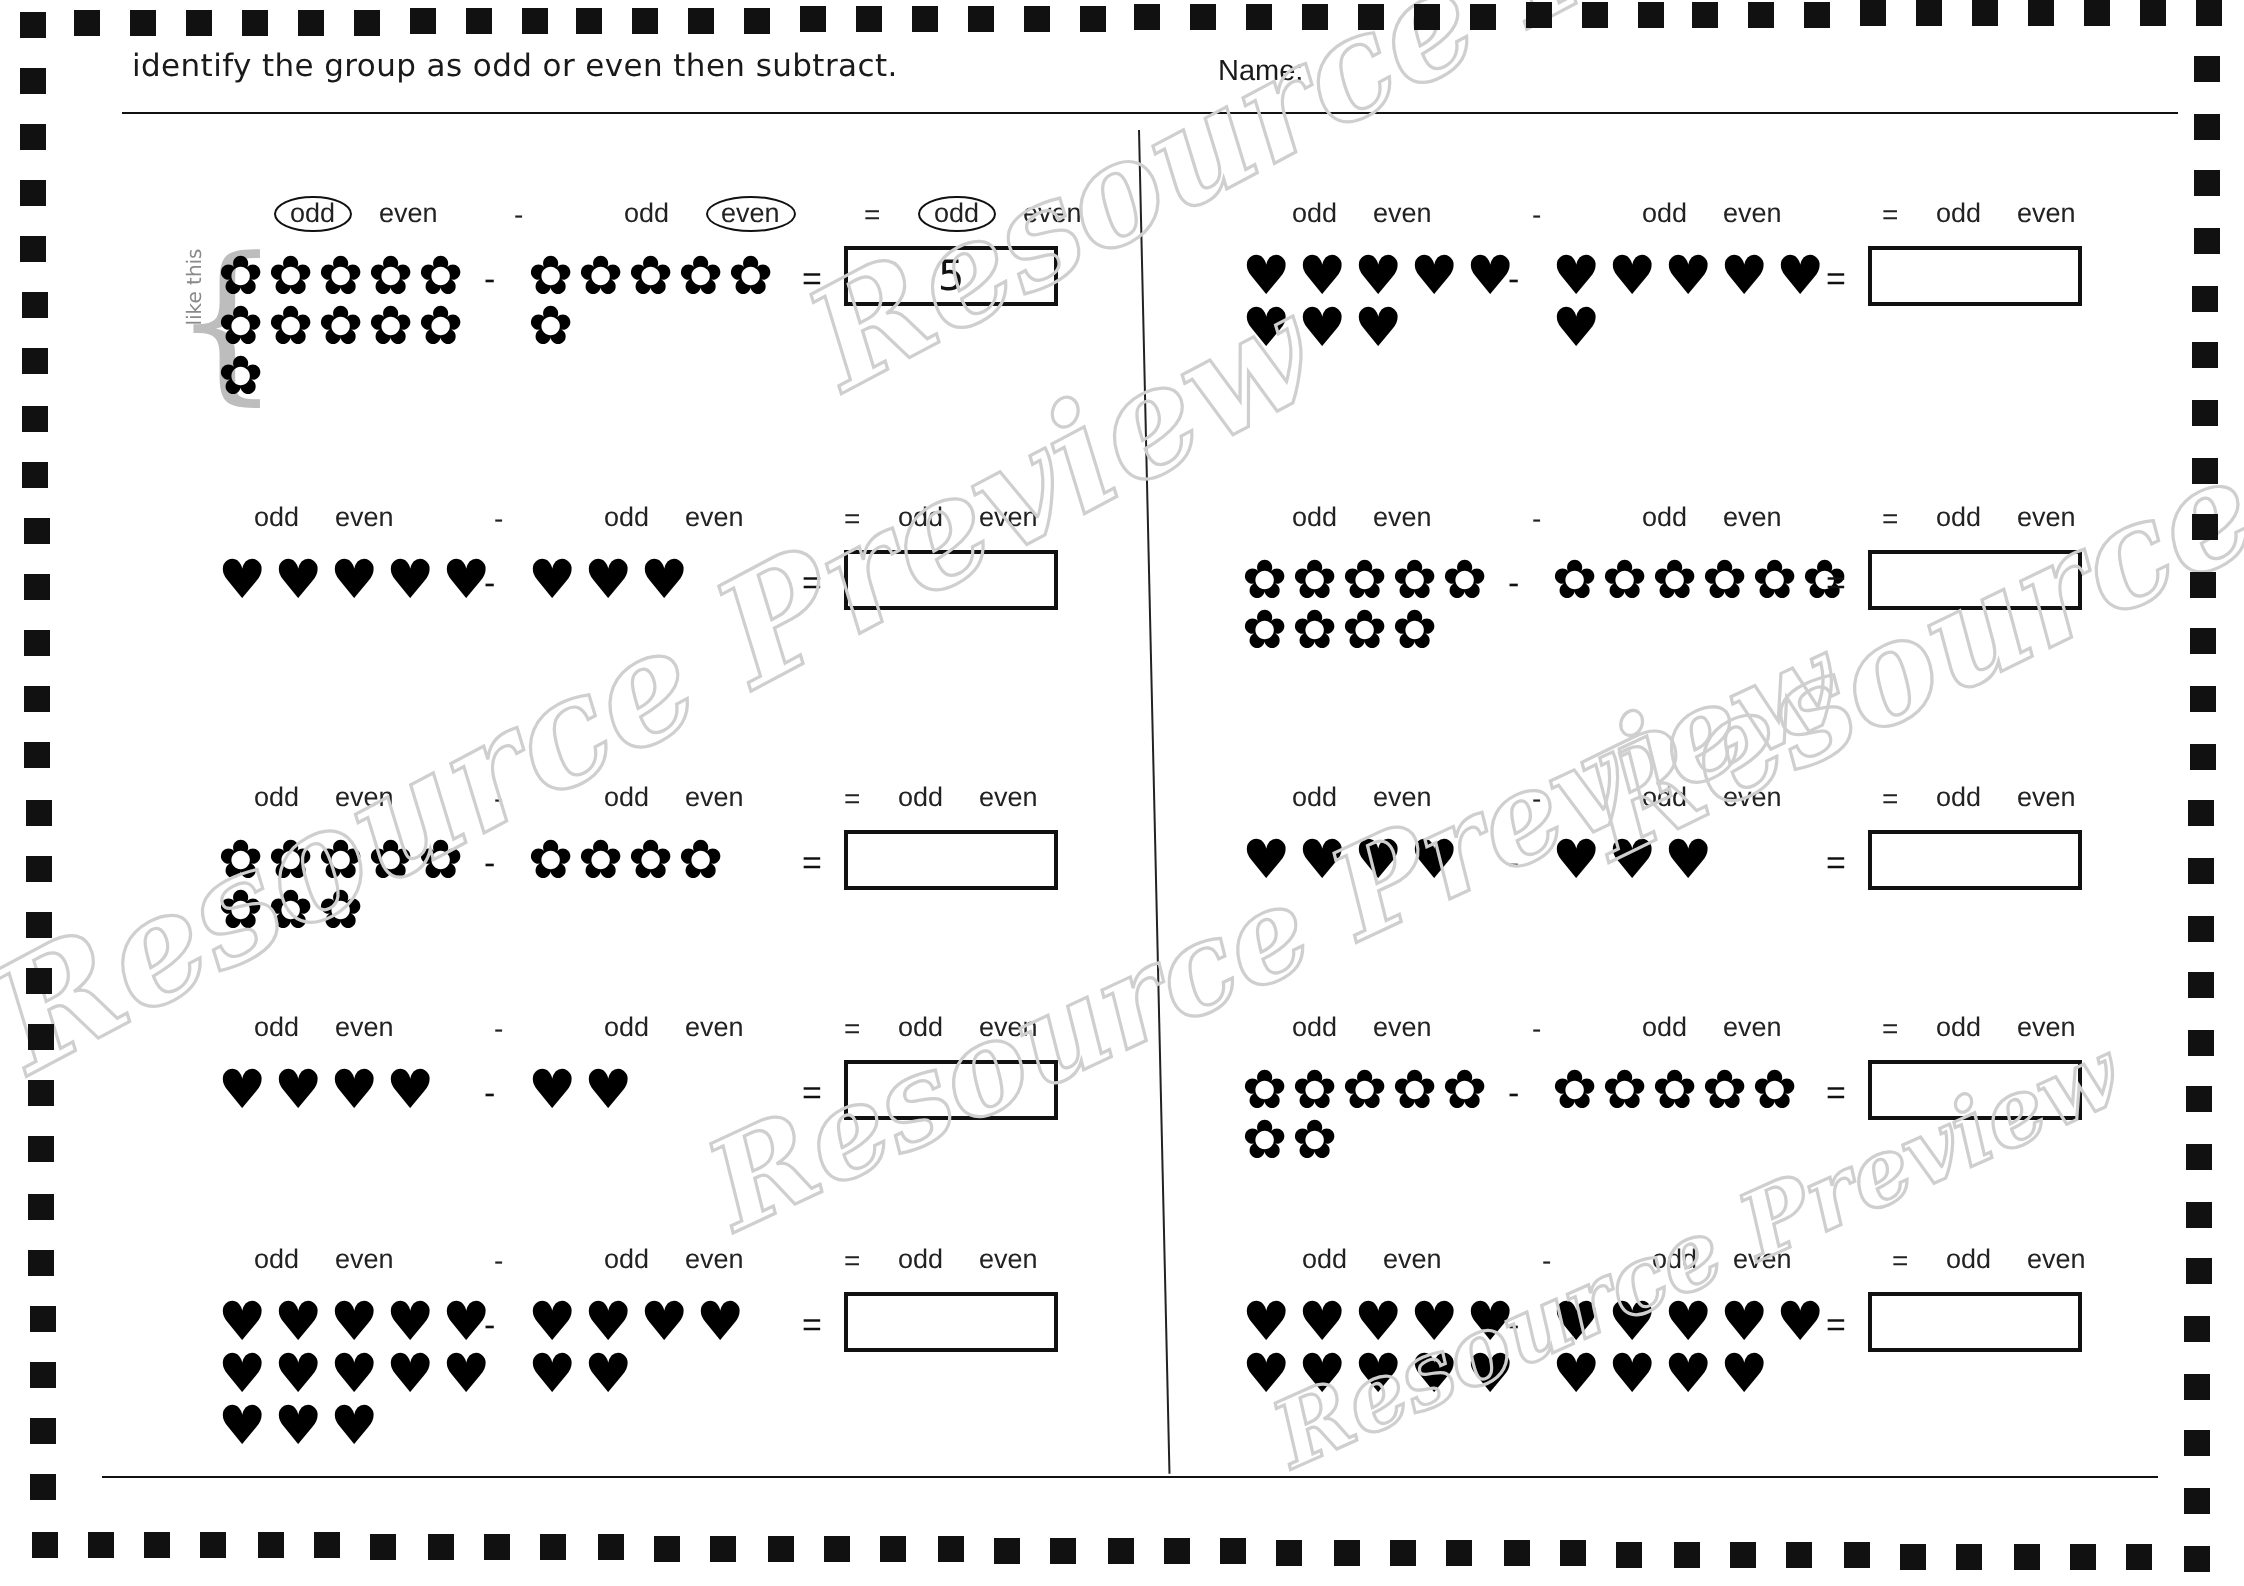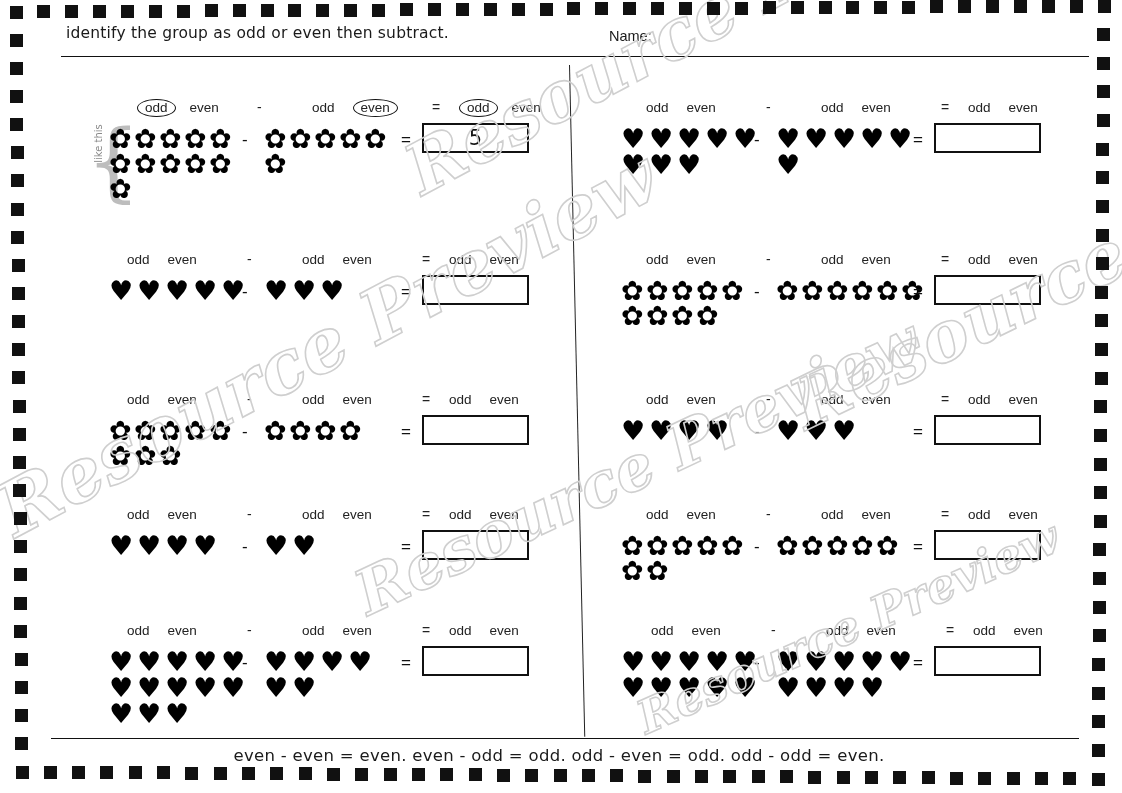--- a/index.html
+++ b/index.html
@@ -507,21 +507,20 @@
             <div class="icon-row" style="height: 26px;"><span class="glyph heart" style="font-size: 27px; width: 28px; line-height: 26px;">♥</span><span class="glyph heart" style="font-size: 27px; width: 28px; line-height: 26px;">♥</span><span class="glyph heart" style="font-size: 27px; width: 28px; line-height: 26px;">♥</span><span class="glyph heart" style="font-size: 27px; width: 28px; line-height: 26px;">♥</span><span class="glyph heart" style="font-size: 27px; width: 28px; line-height: 26px;">♥</span></div>
             <div class="icon-row" style="height: 26px;"><span class="glyph heart" style="font-size: 27px; width: 28px; line-height: 26px;">♥</span><span class="glyph heart" style="font-size: 27px; width: 28px; line-height: 26px;">♥</span><span class="glyph heart" style="font-size: 27px; width: 28px; line-height: 26px;">♥</span><span class="glyph heart" style="font-size: 27px; width: 28px; line-height: 26px;">♥</span></div>
           </div>
           <div class="equals-sign" style="left: 297px; top: 4px;">=</div>
           <div class="answer-box" style="left: 318px; top: -3px; width: 107px; height: 30px;"></div>
         </div>
       </div>
     </div>
 
   <div id="footer-rule"></div>
-  <div id="footer-text">even - even = even.   even - odd = odd.  odd - even = odd.   odd - odd = even.</div>
 </div>
 
 <div id="watermarks">
     <div class="wm" style="left: 370px; top: -30px; font-size: 70px; transform: rotate(-28deg);">Resource Preview</div>
     <div class="wm" style="left: -40px; top: 300px; font-size: 74px; transform: rotate(-28deg);">Resource Preview</div>
     <div class="wm" style="left: 330px; top: 430px; font-size: 62px; transform: rotate(-25deg);">Resource Preview</div>
     <div class="wm" style="left: 760px; top: 215px; font-size: 70px; transform: rotate(-26deg);">Resource Preview</div>
     <div class="wm" style="left: 620px; top: 600px; font-size: 46px; transform: rotate(-24deg);">Resource Preview</div>
   </div>
 

